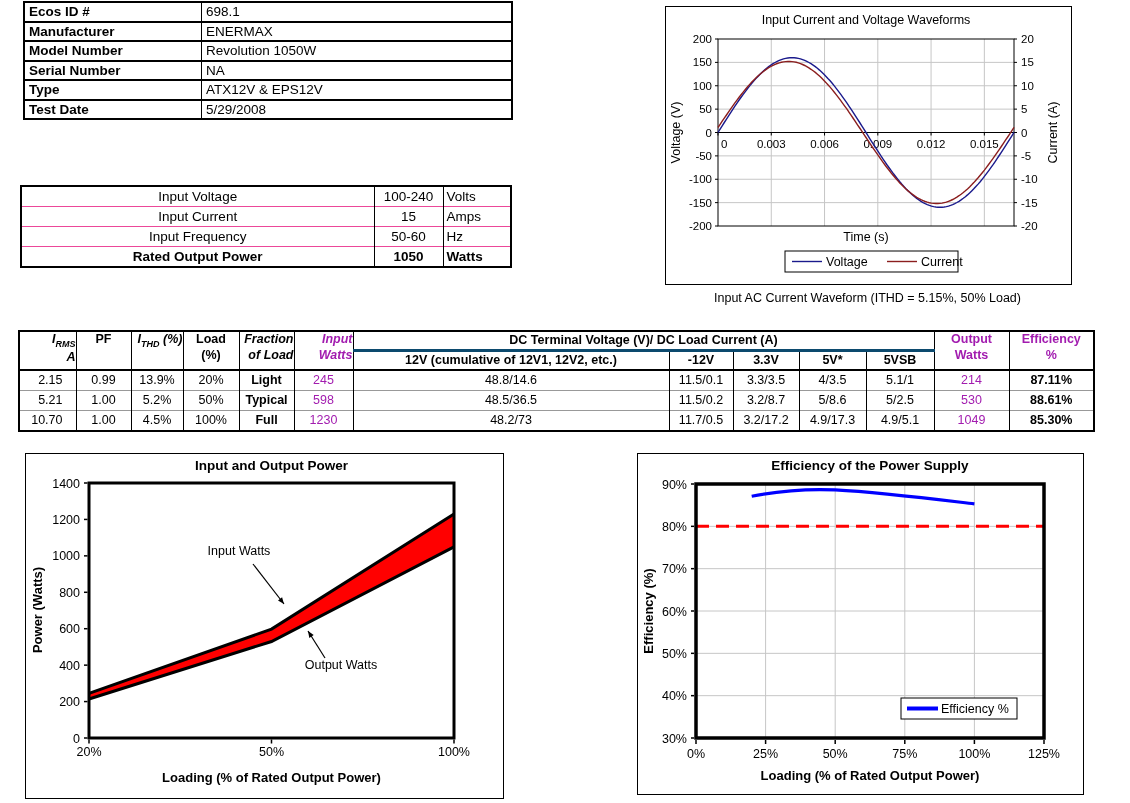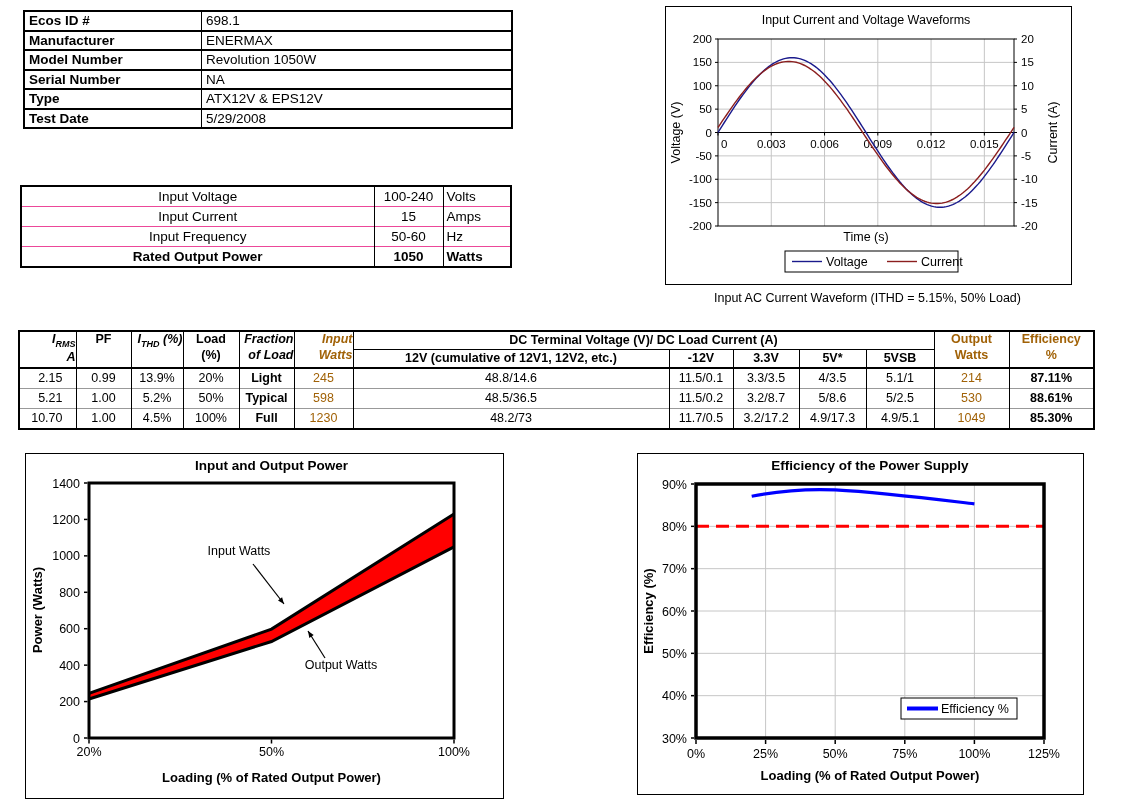--- a/index.html
+++ b/index.html
@@ -2,45 +2,45 @@
 <html><head>
 <meta charset="utf-8">
 <style>
   html,body{margin:0;padding:0;background:#fff;}
   .page{position:relative;width:1130px;height:803px;background:#ffffff;
         font-family:"Liberation Sans",sans-serif;color:#000;overflow:hidden;}
   table{border-collapse:collapse;table-layout:fixed;}
   svg text{font-family:"Liberation Sans",sans-serif;fill:#000;}
 
   
-  .info-table{position:absolute;left:23px;top:10px;width:490px;border:2px solid #000;}
+  .info-table{position:absolute;left:23px;top:1px;width:490px;border:2px solid #000;}
   .info-table td{border:1px solid #000;border-top-width:2px;border-bottom-width:2px;
                  height:17.5px;font-size:13.5px;padding:0 0 0 4px;white-space:nowrap;overflow:hidden;}
   .info-table td.lbl{font-weight:bold;width:172px;}
 
   
   .specs-table{position:absolute;left:20px;top:185px;width:490px;border:2px solid #000;}
   .specs-table th,.specs-table td{border-left:1px solid #000;font-size:13.5px;padding:0;height:19px;}
   .specs-table tr.hdr th{font-weight:bold;border-bottom:2px solid #000;height:22px;}
   .specs-table .c{text-align:center;}
   .specs-table .l{text-align:left;padding-left:3px;}
   .specs-table tr.data td{border-top:1px solid #ec4899;}
   .specs-table tr.b td{font-weight:bold;}
   .note{position:absolute;left:8px;top:291px;font-size:12.3px;}
 
   
   .meas-table{position:absolute;left:18px;top:330px;width:1075px;border:2px solid #000;font-size:12.5px;}
   .meas-table th,.meas-table td{border-left:1px solid #000;padding:0;line-height:1.25;}
   .meas-table thead th{font-weight:bold;height:17px;border-bottom:2px solid #000;vertical-align:top;text-align:center;}
   .meas-table thead th.al{text-align:right;padding-left:3px;font-style:italic;}
-  .meas-table thead tr.sub th{border-top:1px solid #0c4a6e;vertical-align:middle;}
+  .meas-table thead tr.sub th{border-top:3px solid #0c4a6e;vertical-align:middle;}
   .meas-table th.dcspan{border-bottom:1px solid #000;vertical-align:middle;}
   .meas-table tbody td{height:19px;border-top:1px solid #999;text-align:center;vertical-align:middle;}
   .meas-table td.r{text-align:right;padding-right:13px;}
-  .blue{color:#a16207;}
+  .blue{color:#a21caf;}
   .bold{font-weight:bold;margin-top:44px;}
   .meas-table sub{font-size:9px;}
 
   
   .chart-box{position:absolute;border:1px solid #000;background:#fff;}
   #waveform-box{left:665px;top:6px;width:405px;height:277px;}
   #waveform-caption{position:absolute;left:645px;top:291px;width:445px;text-align:center;font-size:12.5px;}
   #power-box{left:25px;top:453px;width:477px;height:344px;}
   #efficiency-box{left:637px;top:453px;width:445px;height:340px;}
 </style>

